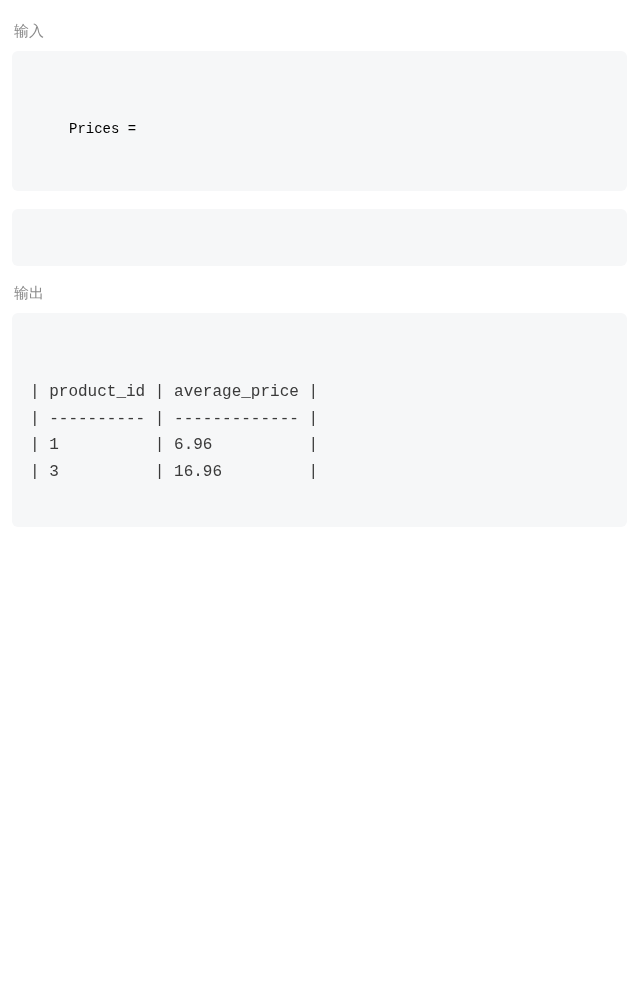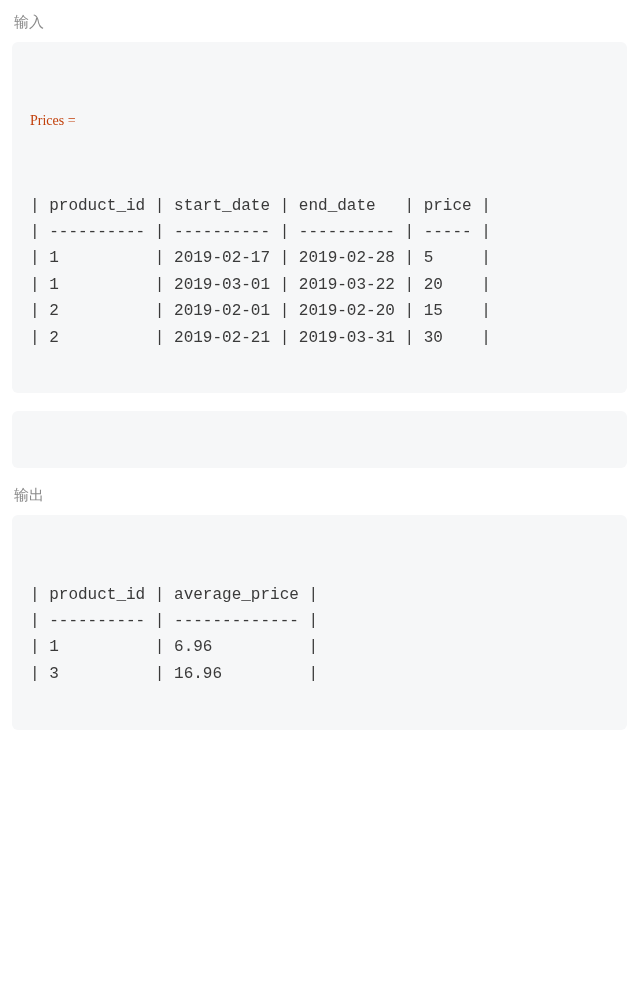--- a/index.html
+++ b/index.html
@@ -8,55 +8,50 @@
     background: #ffffff;
     font-family: -apple-system, "PingFang SC", "Microsoft YaHei", sans-serif;
     color: #4f4f4f;
     font-size: 15px;
     padding: 10px 12px;
     position: relative;
   }
   .section-label {
     color: #8a8a8a;
     font-size: 15px;
-    margin: 3px 0 10px 2px;
+    margin: 12px 0 10px 2px;
   }
   .code-block {
     background: #f6f7f8;
     border-radius: 6px;
     padding: 14px 18px 16px 18px;
     margin-bottom: 18px;
     font-family: "SFMono-Regular", Consolas, "Liberation Mono", Menlo, monospace;
     font-size: 16px;
     line-height: 1.65;
     color: #3a3a3a;
     white-space: pre;
     overflow-x: auto;
   }
   .code-label {
-    font-family: Liberation Serif, serif;
-    color: #c2410c;
+    font-family: Liberation Mono, monospace;
+    color: #000000;
     font-size: 14px;
     margin-bottom: 8px;
     white-space: normal;
+    margin-left: 39px;
   }
 </style>
 </head>
 <body>
 
 <div class="section-label">输入</div>
 
 <div class="code-block">
   <div class="code-label">Prices =</div>
-  <div>| product_id | start_date | end_date   | price |
-| ---------- | ---------- | ---------- | ----- |
-| 1          | 2019-02-17 | 2019-02-28 | 5     |
-| 1          | 2019-03-01 | 2019-03-22 | 20    |
-| 2          | 2019-02-01 | 2019-02-20 | 15    |
-| 2          | 2019-02-21 | 2019-03-31 | 30    |</div>
 </div>
 
 <div class="code-block">
 </div>
 
 <div class="section-label">输出</div>
 
 <div class="code-block">
   <div>| product_id | average_price |
 | ---------- | ------------- |

